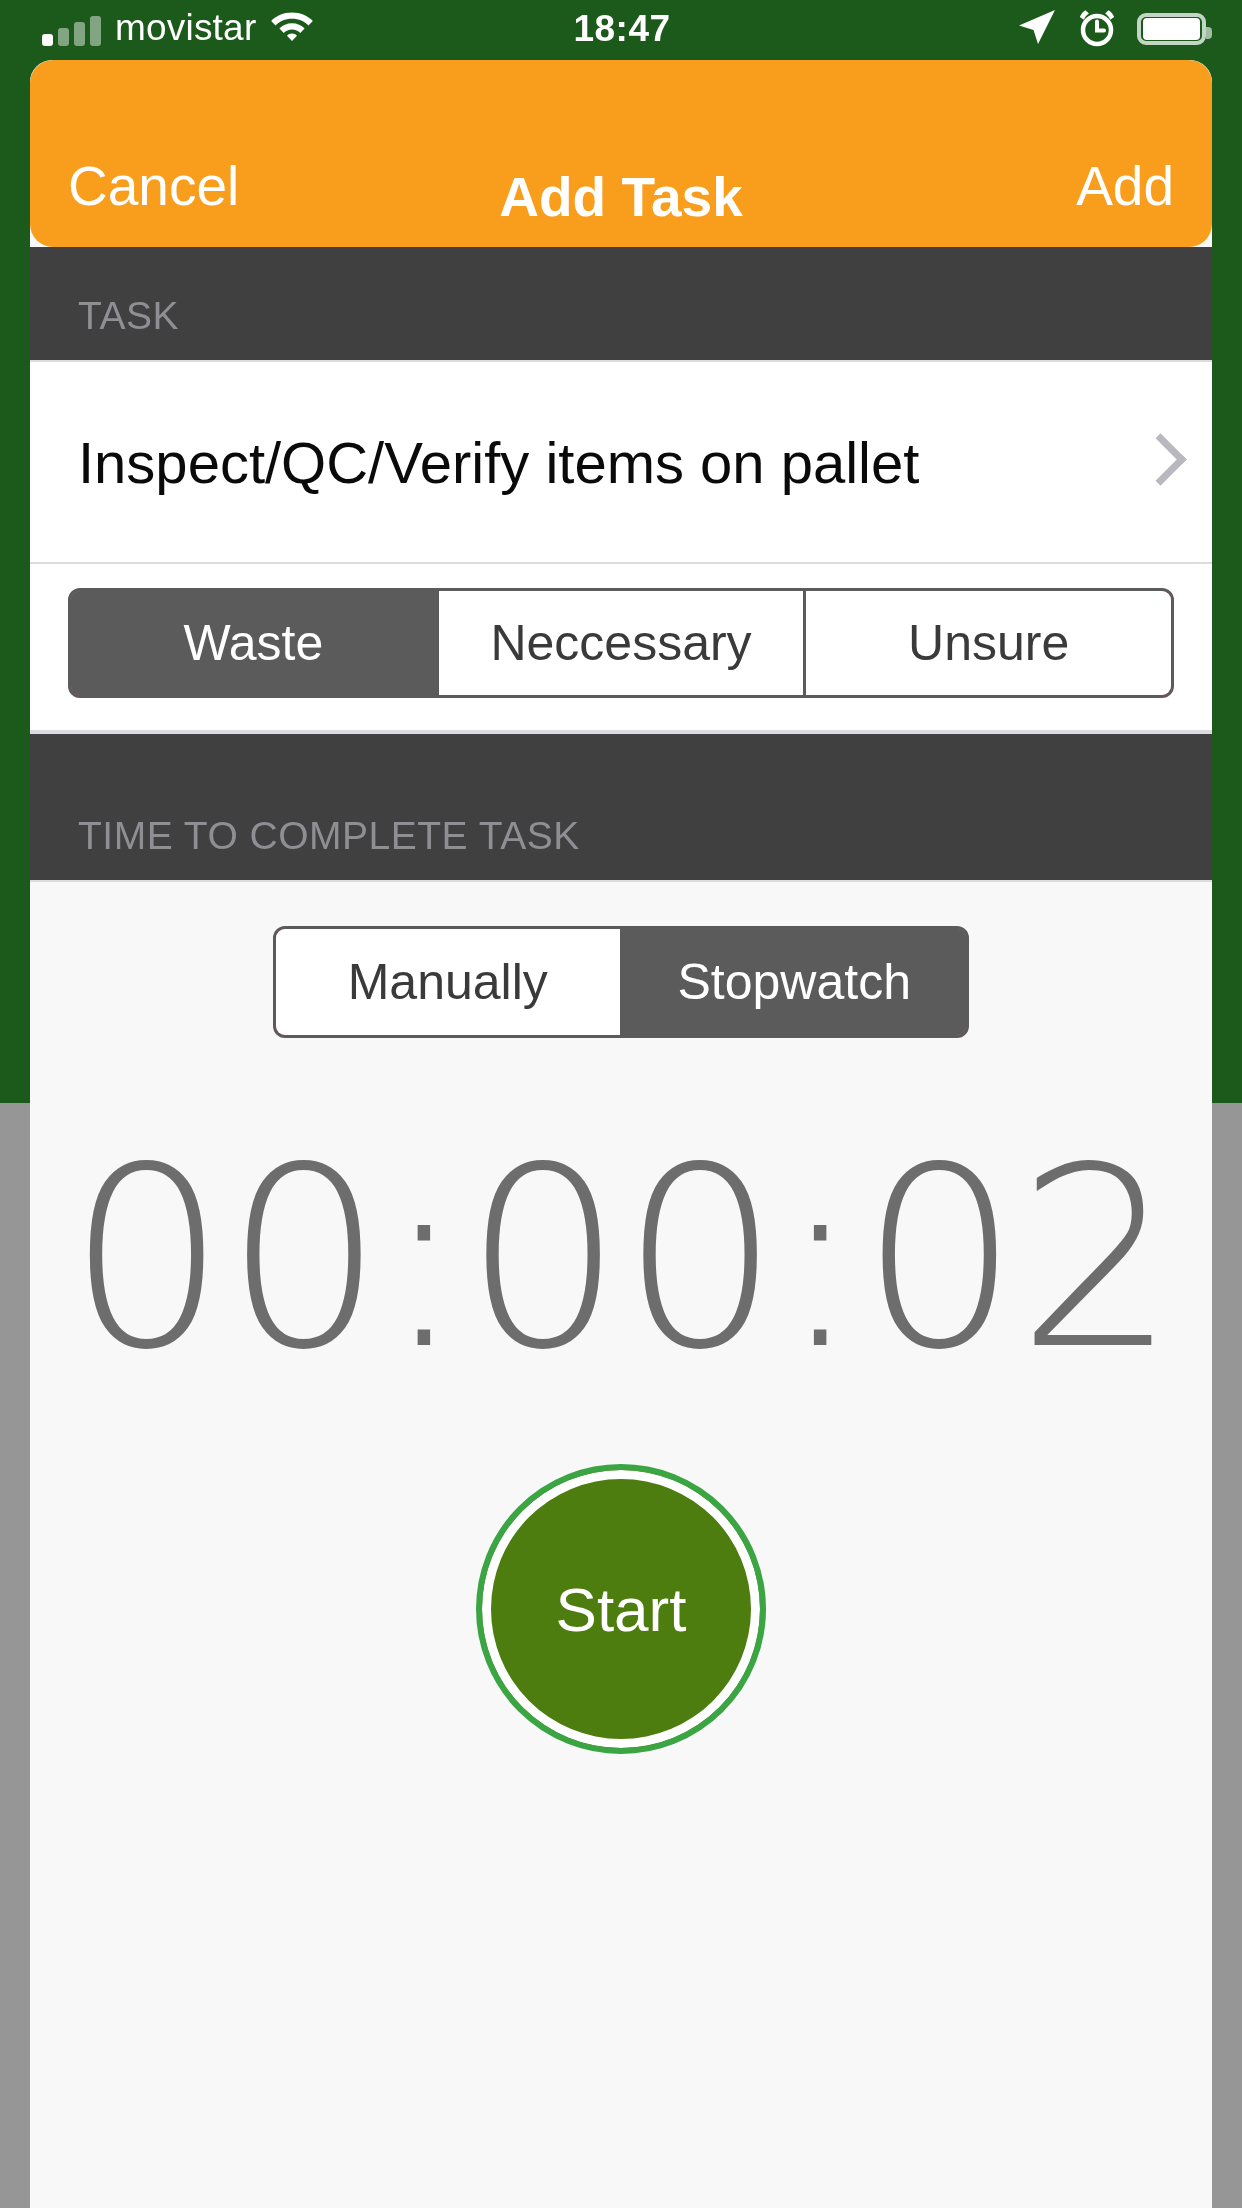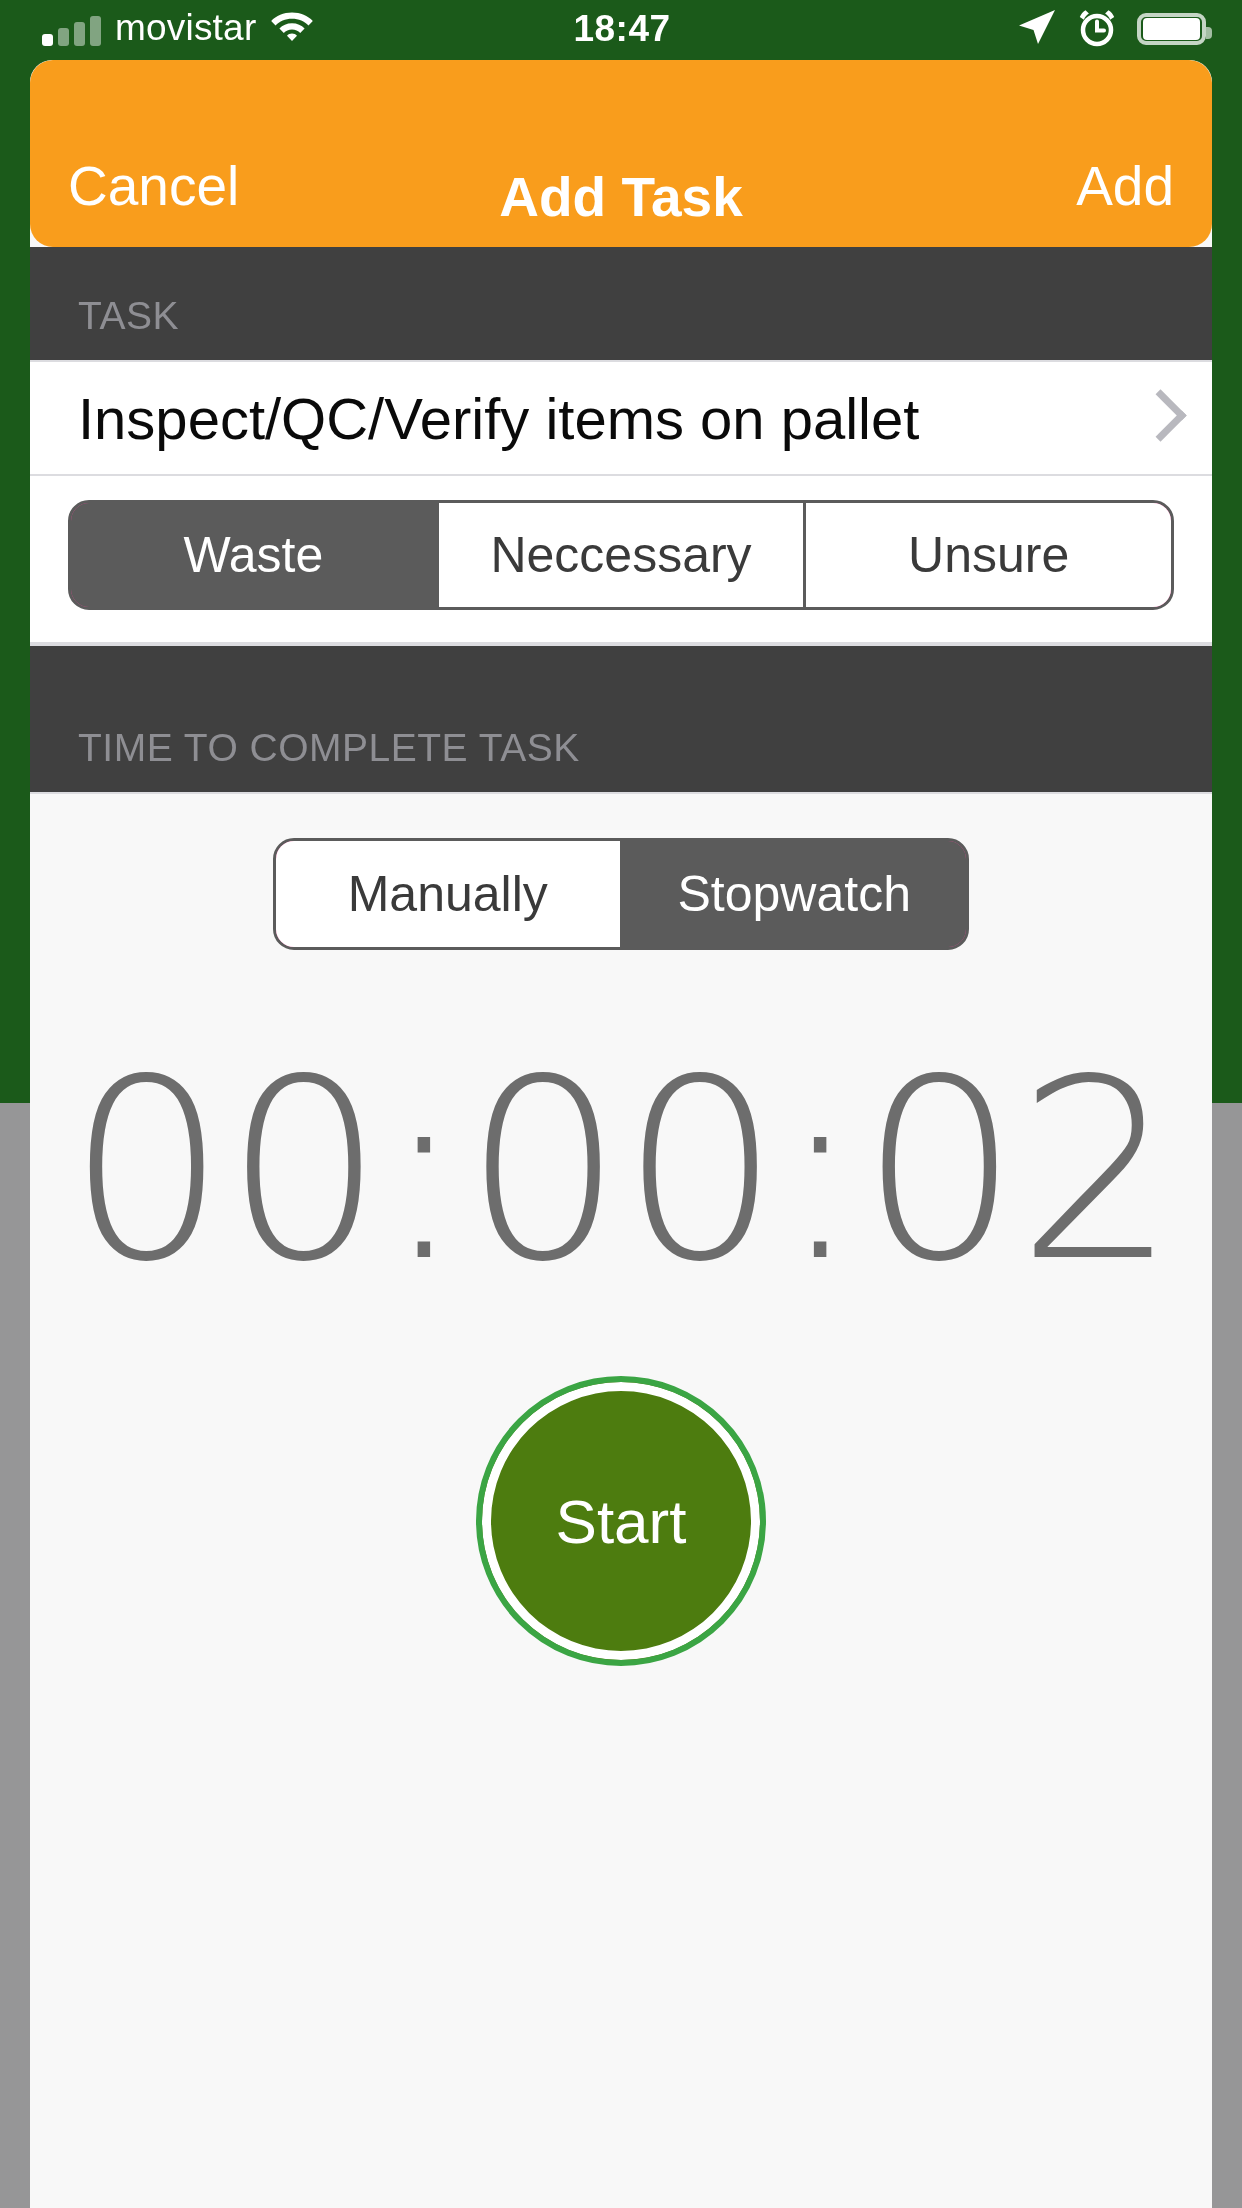--- a/index.html
+++ b/index.html
@@ -94,42 +94,42 @@
   
   .group-header {
     background:#404040; color:#8e8e93;
     font-size:39px; letter-spacing:.5px;
     padding:0 0 22px 48px;
     display:flex; align-items:flex-end;
   }
   #task-group-header { height:113px; }
   #time-group-header { height:148px; border-top:2px solid #dcdce0; }
   #task-row {
-    height:116px; display:flex; align-items:center;
+    height:204px; display:flex; align-items:center;
     padding:0 38px 0 48px;
     border-top:2px solid #dcdce0; border-bottom:2px solid #dcdce0;
     background:#ffffff; cursor:pointer;
   }
   #task-row-label {
     flex:1; font-size:58px; color:#0a0a0a; white-space:nowrap;
   }
   #task-chevron {
     width:34px; height:58px; flex:none; margin-left:6px;
     position:relative;
   }
   #task-chevron::before {
     content:''; position:absolute; left:2px; top:8px;
     width:30px; height:30px;
     border-top:7px solid #b8b8be; border-right:7px solid #b8b8be;
     transform:rotate(45deg);
   }
 
   
   .segmented {
-    display:flex; border:3px solid #5b5b5b; border-radius:21px;
+    display:flex; border:3px solid #5b5b5b; border-radius:12px;
     overflow:hidden; background:#ec4899;
   }
   .segmented .seg {
     flex:1; display:flex; align-items:center; justify-content:center;
     font-size:50px; color:#3a3a3a; background:#ffffff;
     border-right:3px solid #5b5b5b; cursor:pointer;
     white-space:nowrap;
   }
   .segmented .seg:last-child { border-right:none; }
   .segmented .seg.selected { background:#5b5b5b; color:#ffffff; }

